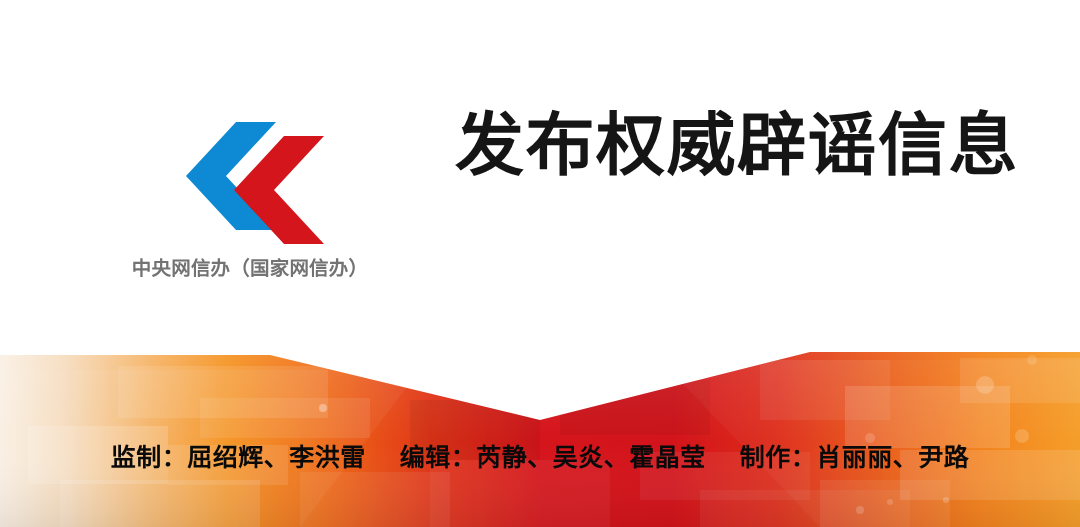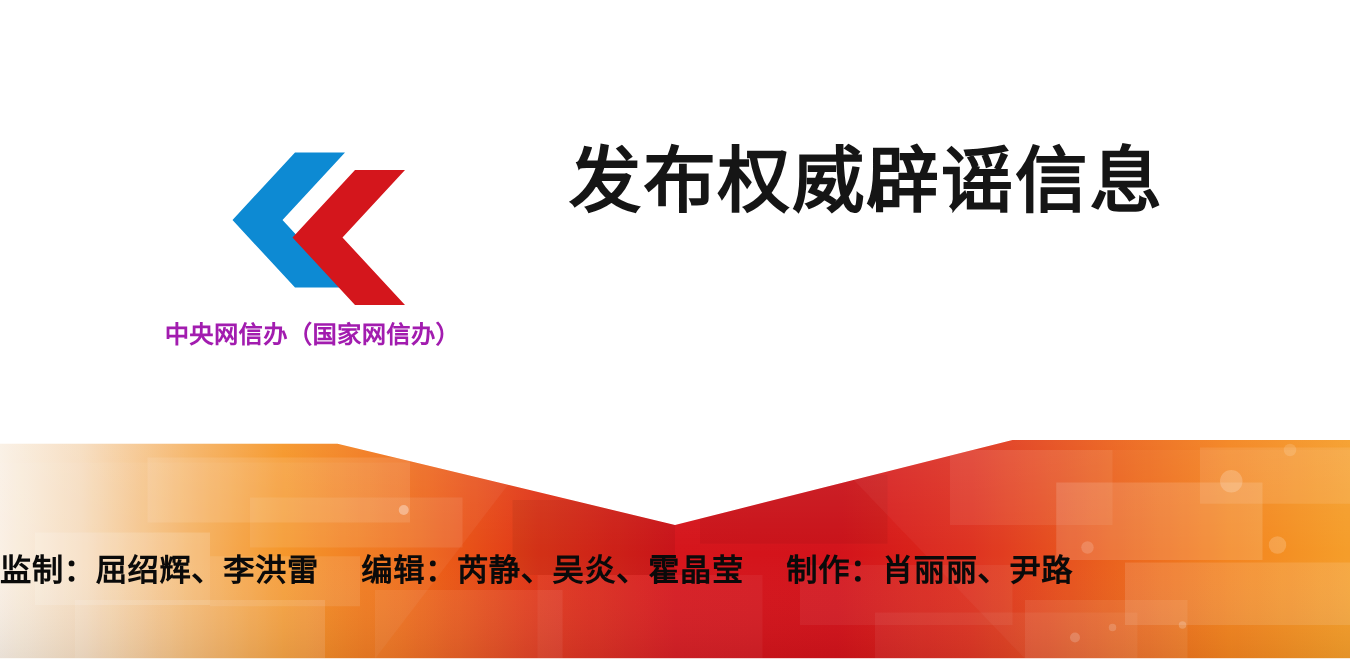--- a/index.html
+++ b/index.html
@@ -40,21 +40,21 @@
   }
 
   .logo-mark {
     width: 160px;
     height: 128px;
     margin: 0 auto 10px auto;
     display: block;
   }
 
   .logo-caption {
-    color: #a21caf;
+    color: #737373;
     font-weight: bold;
     font-size: 19.5px;
     line-height: 1.32;
     letter-spacing: 0.2px;
     white-space: nowrap;
   }
   .logo-caption-line {
     display: block;
   }
 
@@ -63,21 +63,21 @@
     position: absolute;
     left: 455px;
     top: 112px;
     width: 500px;
   }
   .headline-line {
     display: block;
     color: #151515;
     font-family: Liberation Sans, sans-serif;
     font-weight: bold;
-    font-size: 58px;
+    font-size: 69px;
     line-height: 68px;
     letter-spacing: 1.5px;
     white-space: nowrap;
   }
 
   
   .banner {
     position: absolute;
     left: 0;
     top: 340px;
@@ -89,20 +89,21 @@
     display: block;
     width: 1080px;
     height: 187px;
   }
 
   .credits {
     position: absolute;
     left: 0;
     top: 440px;
     width: 1080px;
+    text-align: center;
     color: #0a0a0a;
     font-weight: bold;
     font-size: 25px;
     line-height: 34px;
     white-space: nowrap;
     letter-spacing: 0.5px;
   }
   .credit-seg { display: inline; }
   .credit-gap { display: inline-block; width: 34px; }
 </style>

